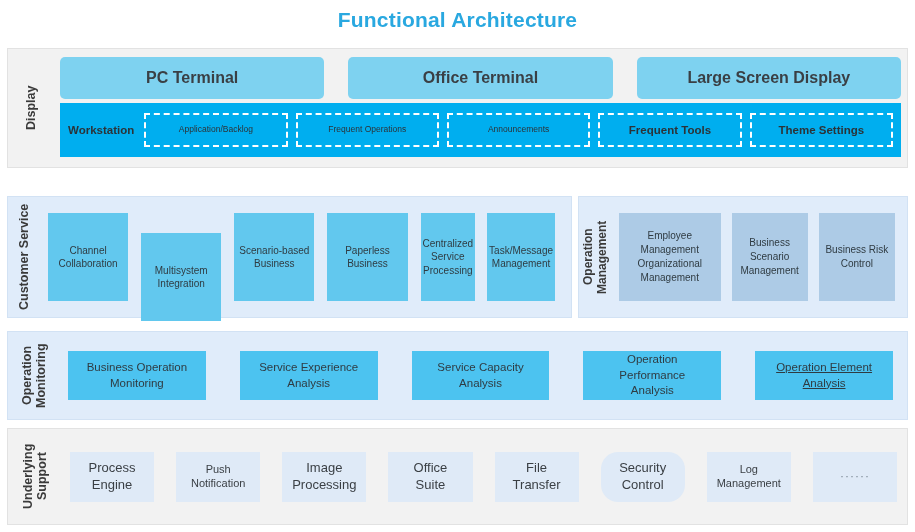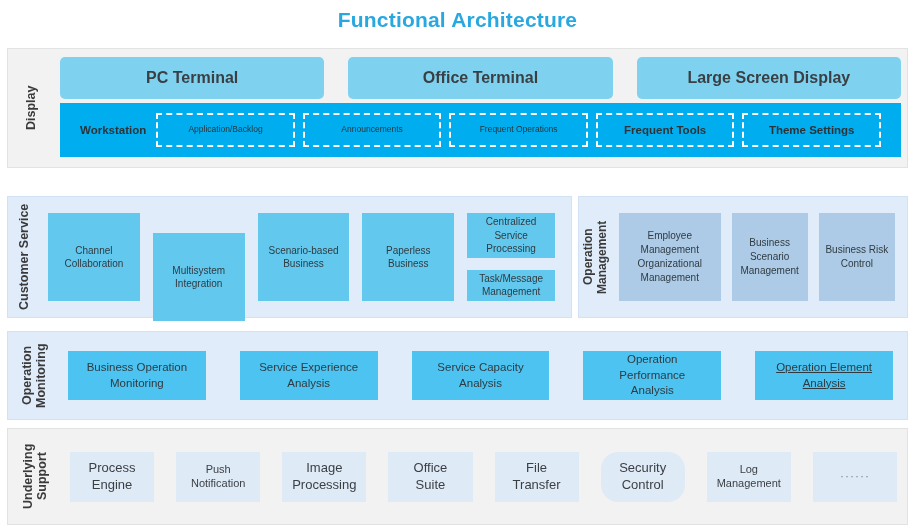--- a/index.html
+++ b/index.html
@@ -55,21 +55,21 @@
     background: #7ed2f0;
     border-radius: 5px;
     display: flex; align-items: center; justify-content: center;
     font-size: 16px; font-weight: bold; color: #3a3f44;
   }
 
   .workstation-row {
     position: absolute; left: 6px; top: 54px; right: 6px; height: 54px;
     background: #00aeef;
     display: flex; align-items: center;
-    padding: 0 20px;
+    padding: 0 8px;
     gap: 8px;
   }
   .workstation-label {
     flex: 0 0 auto;
     font-size: 11.5px; font-weight: bold; color: #2b3338;
     padding-right: 2px; white-space: nowrap;
   }
   .dashed-box {
     flex: 1 1 0;
     height: 34px;
@@ -95,21 +95,21 @@
     flex: 1 1 0; height: 88px;
     background: #62c8ee;
     display: flex; align-items: center; justify-content: center;
     text-align: center;
     font-size: 10px; color: #2f3b42;
     line-height: 1.35;
     padding: 2px;
   }
   .cs-stack {
     flex: 1 1 0; height: 88px;
-    display: flex; flex-direction: column; gap: 12px;
+    display: flex; gap: 12px;
   }
   .cs-stack .cs-box { height: auto; flex: 1 1 0; }
 
   
   #om-band { left: 578px; top: 196px; width: 330px; height: 122px; }
   #om-label { width: 34px; font-size: 12px; }
   .om-inner {
     flex: 1 1 auto;
     display: flex; align-items: center;
     gap: 11px;
@@ -179,22 +179,22 @@
 
       <div class="terminal-row">
         <div class="terminal-box">PC Terminal</div>
         <div class="terminal-box">Office Terminal</div>
         <div class="terminal-box">Large Screen Display</div>
       </div>
 
       <div class="workstation-row">
         <div class="workstation-label">Workstation</div>
         <div class="dashed-box sm">Application/Backlog</div>
+        <div class="dashed-box sm">Frequent Operations</div>
         <div class="dashed-box sm">Announcements</div>
-        <div class="dashed-box sm">Frequent Operations</div>
         <div class="dashed-box lg">Frequent Tools</div>
         <div class="dashed-box lg">Theme Settings</div>
       </div>
 
     </div>
   </div>
 
   <div class="band band-blue" id="cs-band">
     <div class="vlabel" id="cs-label">Customer Service</div>
     <div class="cs-inner">

